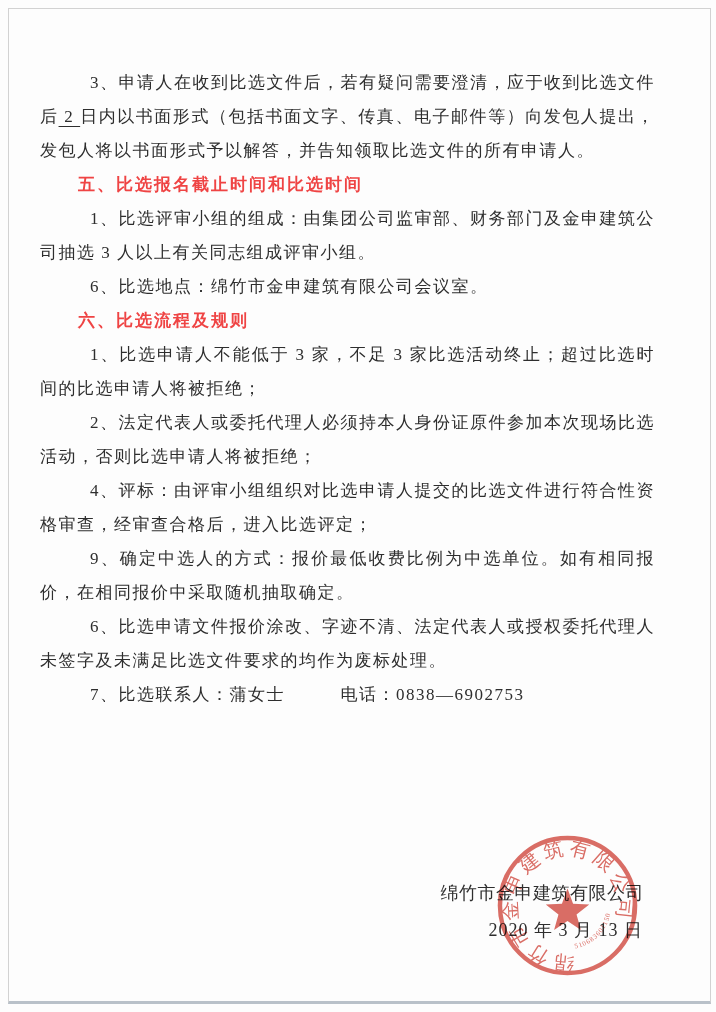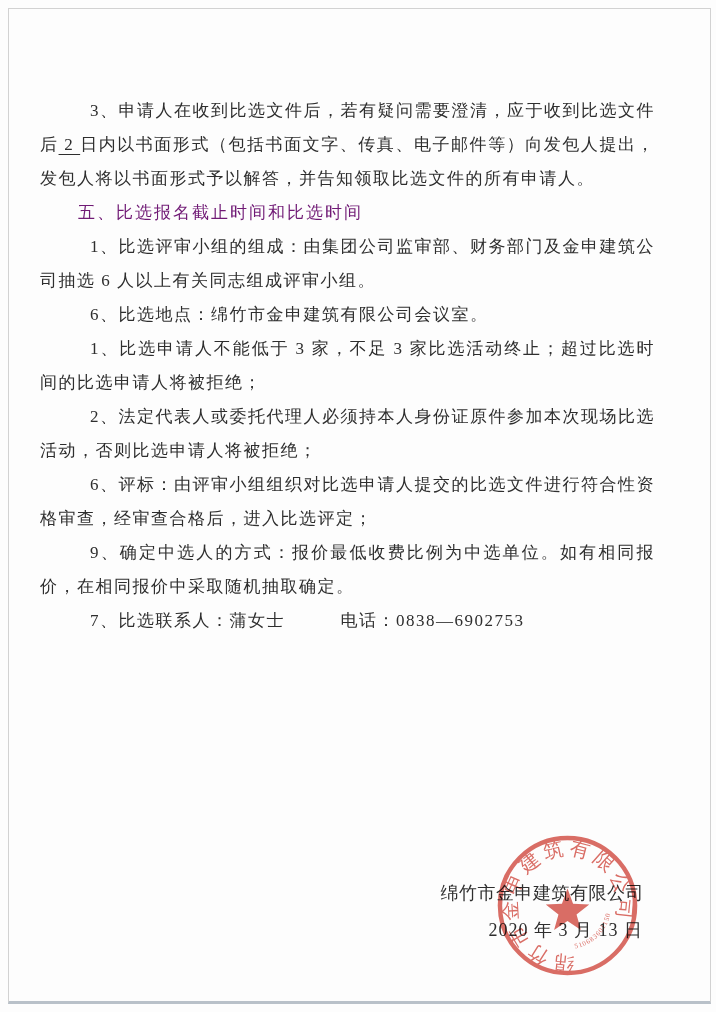--- a/index.html
+++ b/index.html
@@ -9,28 +9,27 @@
     font-family:"Liberation Serif","DejaVu Serif",serif;
   }
   .page-edge{
     position:absolute;left:8px;top:8px;right:5px;bottom:8px;
     border:1px solid #d2d2d2;border-bottom:3px solid #b9c1c9;
     pointer-events:none;
   }
   .doc{
     position:absolute;left:40px;top:66px;width:615px;
     text-align:justify;
-    margin-top:28px;
   }
   .doc p{
     margin:0;font-size:17px;line-height:34px;letter-spacing:1.5px;
     color:#2e2e2e;
   }
   p.body{text-indent:50px;}
-  p.heading{font-weight:400;text-indent:38px;color:#701a75;letter-spacing:2px;}
+  p.heading{font-weight:700;text-indent:38px;color:#ef4444;letter-spacing:2px;}
   .u{text-decoration:underline;text-underline-offset:4px;text-decoration-thickness:1px;}
   .company{
     position:absolute;top:881px;right:72px;
     font-size:18px;letter-spacing:0.5px;color:#2e2e2e;
   }
   .date{
     position:absolute;top:918px;right:73px;
     font-size:18px;letter-spacing:1px;color:#2e2e2e;
   }
   .stamp{
@@ -40,26 +39,28 @@
   .stamp text{font-family:"Liberation Serif","DejaVu Serif",serif;}
 </style>
 </head>
 <body>
 
 <div class="page-edge"></div>
 
 <div class="doc">
   <p class="body"><span>3、申请人在收到比选文件后，若有疑问需要澄清，应于收到比选文件后</span><span class="u"> 2 </span><span>日内以书面形式（包括书面文字、传真、电子邮件等）向发包人提出，发包人将以书面形式予以解答，并告知领取比选文件的所有申请人。</span></p>
   <p class="heading">五、比选报名截止时间和比选时间</p>
-  <p class="body">1、比选评审小组的组成：由集团公司监审部、财务部门及金申建筑公司抽选 6 人以上有关同志组成评审小组。</p>
+  <p class="body">1、比选评审小组的组成：由集团公司监审部、财务部门及金申建筑公司抽选 3 人以上有关同志组成评审小组。</p>
   <p class="body">6、比选地点：绵竹市金申建筑有限公司会议室。</p>
+  <p class="heading">六、比选流程及规则</p>
   <p class="body">1、比选申请人不能低于 3 家，不足 3 家比选活动终止；超过比选时间的比选申请人将被拒绝；</p>
   <p class="body">2、法定代表人或委托代理人必须持本人身份证原件参加本次现场比选活动，否则比选申请人将被拒绝；</p>
-  <p class="body">6、评标：由评审小组组织对比选申请人提交的比选文件进行符合性资格审查，经审查合格后，进入比选评定；</p>
+  <p class="body">4、评标：由评审小组组织对比选申请人提交的比选文件进行符合性资格审查，经审查合格后，进入比选评定；</p>
   <p class="body">9、确定中选人的方式：报价最低收费比例为中选单位。如有相同报价，在相同报价中采取随机抽取确定。</p>
+  <p class="body">6、比选申请文件报价涂改、字迹不清、法定代表人或授权委托代理人未签字及未满足比选文件要求的均作为废标处理。</p>
   <p class="body">7、比选联系人：蒲女士　　　电话：0838—6902753</p>
 </div>
 
 <div class="company">绵竹市金申建筑有限公司</div>
 <div class="date">2020 年 3 月 13 日</div>
 
 <svg class="stamp" viewBox="0 0 150 150" xmlns="http://www.w3.org/2000/svg">
   <defs>
     <path id="sealRingPath" d="M 82.1 125.5 A 51 51 0 1 1 123.5 90.8" fill="none"></path>
     <path id="sealSerialPath" d="M 82.6 118.3 A 44 44 0 0 0 118.8 78.8" fill="none"></path>

